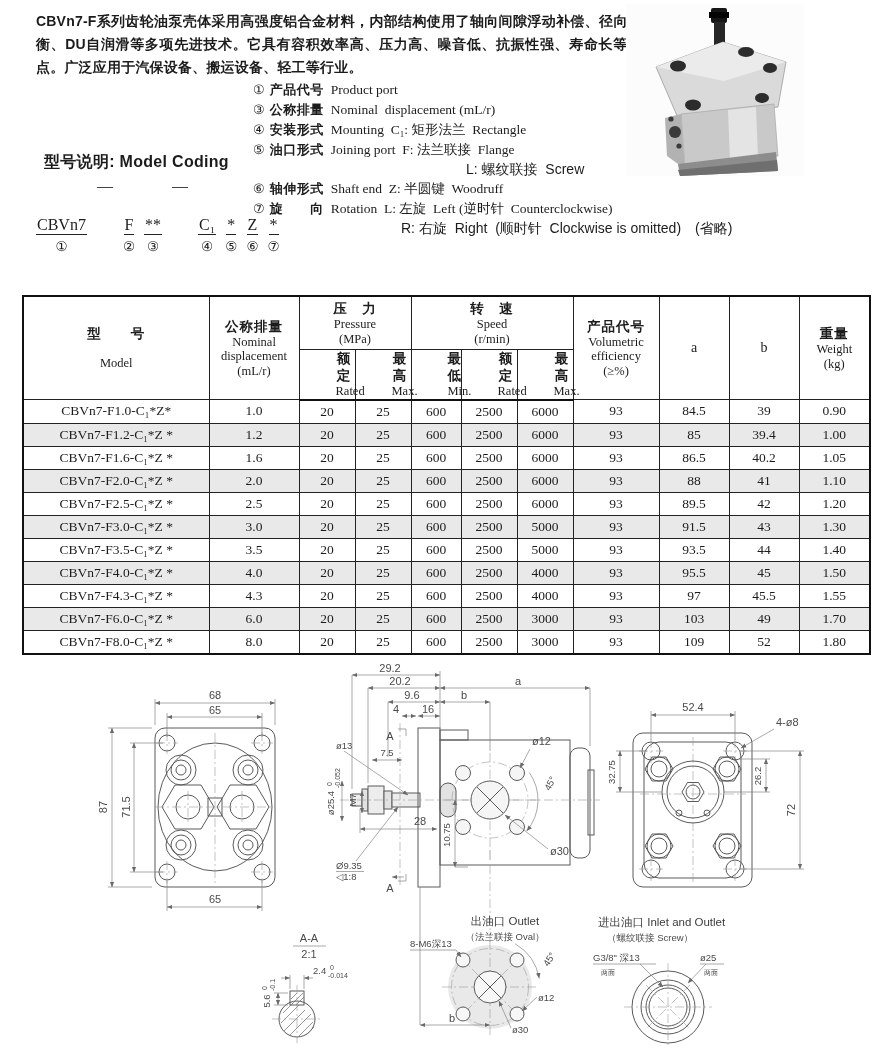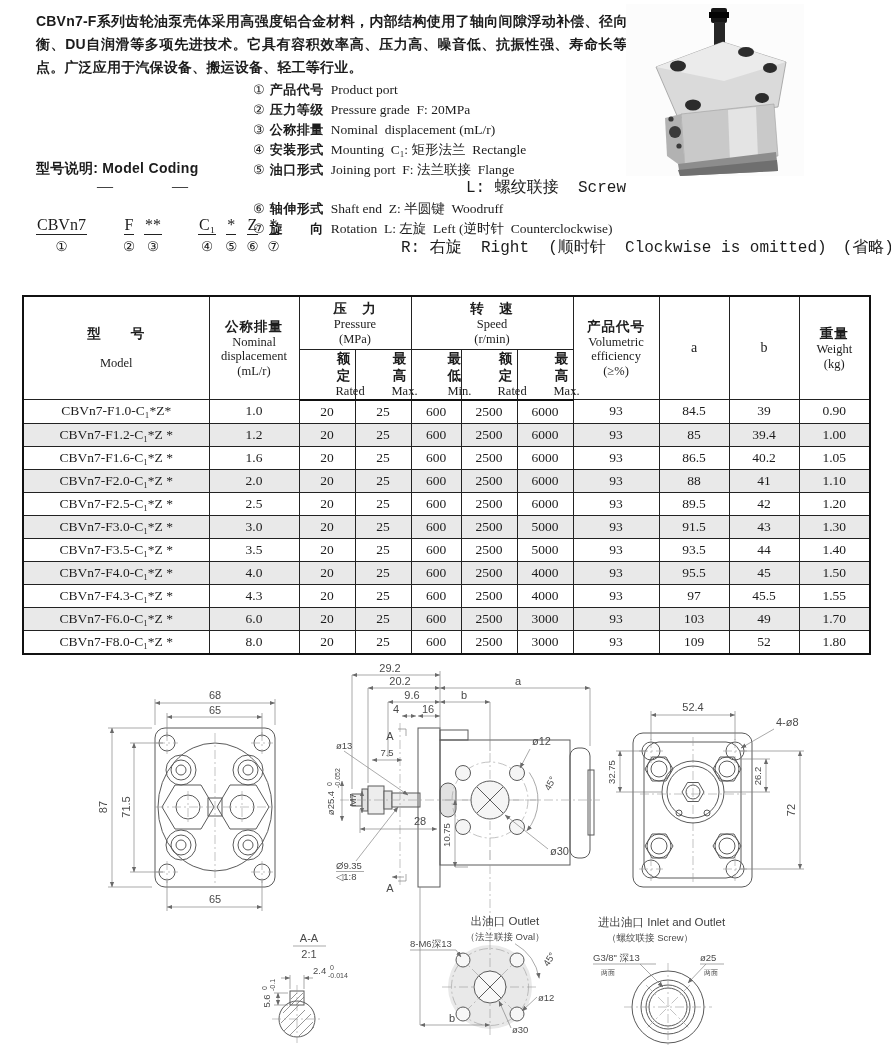--- a/index.html
+++ b/index.html
@@ -15,25 +15,25 @@
     text-align:justify;letter-spacing:.2px;
   }
   
   .photo{position:absolute;left:626px;top:4px;width:178px;height:172px;}
   
   .coding-list{position:absolute;left:253px;top:80px;width:470px;font-size:13px;}
   .list-row{height:19.9px;line-height:19.9px;white-space:pre;}
   .cnum{margin-right:5px;}
   .ccn{font-weight:bold;margin-right:7px;letter-spacing:.5px;}
   .cen{font-family:"Liberation Serif",serif;font-size:13.5px;white-space:pre;}
-  .cont{font-family:Liberation Mono, monospace;font-size:16px;}
+  .cont{font-family:Liberation Sans, sans-serif;font-size:14px;}
   .ind-deep{padding-left:213px;}
   .ind-mid{padding-left:148px;}
   
-  .coding-title{position:absolute;left:36px;top:152px;font-size:14px;font-weight:bold;letter-spacing:.3px;margin-top:8px;}
+  .coding-title{position:absolute;left:44px;top:152px;font-size:16px;font-weight:bold;letter-spacing:.3px;}
   .formula{
     position:absolute;left:36px;top:177px;display:flex;gap:9px;
     font-family:"Liberation Serif",serif;font-size:16px;align-items:flex-start;
   }
   .fpart{display:flex;flex-direction:column;align-items:center;}
   .ftext{padding:0 1px;line-height:18px;}
   .ftext.u{border-bottom:1px solid #222;margin-top:39px;}
   .fnum{margin-top:3px;font-size:13.5px;font-family:"Liberation Sans",sans-serif;}
   
   .spec-table{
@@ -86,21 +86,20 @@
     <circle cx="49" cy="128" r="6" fill="#3a3a3a"></circle>
     <circle cx="45" cy="115" r="2.6" fill="#3a3a3a"></circle>
     <circle cx="53" cy="142" r="2.6" fill="#3a3a3a"></circle>
     <polygon points="52,160 150,148 152,167 54,172" fill="#8d8d8d"></polygon>
     <polygon points="52,166 151,156 152,167 54,172" fill="#6f6f6f"></polygon>
   </svg>
 </div>
 
 <div class="coding-list">
     <div class="list-row"><span class="cnum">①</span><span class="ccn">产品代号</span><span class="cen">Product port</span></div>
-    <div class="list-row"><span class="cnum">②</span><span class="ccn">压力等级</span><span class="cen">Pressure grade  F: 20MPa</span></div>
     <div class="list-row"><span class="cnum">③</span><span class="ccn">公称排量</span><span class="cen">Nominal  displacement (mL/r)</span></div>
     <div class="list-row"><span class="cnum">④</span><span class="ccn">安装形式</span><span class="cen">Mounting  C₁: 矩形法兰  Rectangle</span></div>
     <div class="list-row"><span class="cnum">⑤</span><span class="ccn">油口形式</span><span class="cen">Joining port  F: 法兰联接  Flange</span></div>
     <div class="list-row cont ind-deep">L: 螺纹联接  Screw</div>
     <div class="list-row"><span class="cnum">⑥</span><span class="ccn">轴伸形式</span><span class="cen">Shaft end  Z: 半圆键  Woodruff</span></div>
     <div class="list-row"><span class="cnum">⑦</span><span class="ccn">旋　　向</span><span class="cen">Rotation  L: 左旋  Left (逆时针  Counterclockwise)</span></div>
     <div class="list-row cont ind-mid">R: 右旋  Right  (顺时针  Clockwise is omitted)　(省略)</div>
   </div>
 
 <div class="coding-title">型号说明: Model Coding</div>

